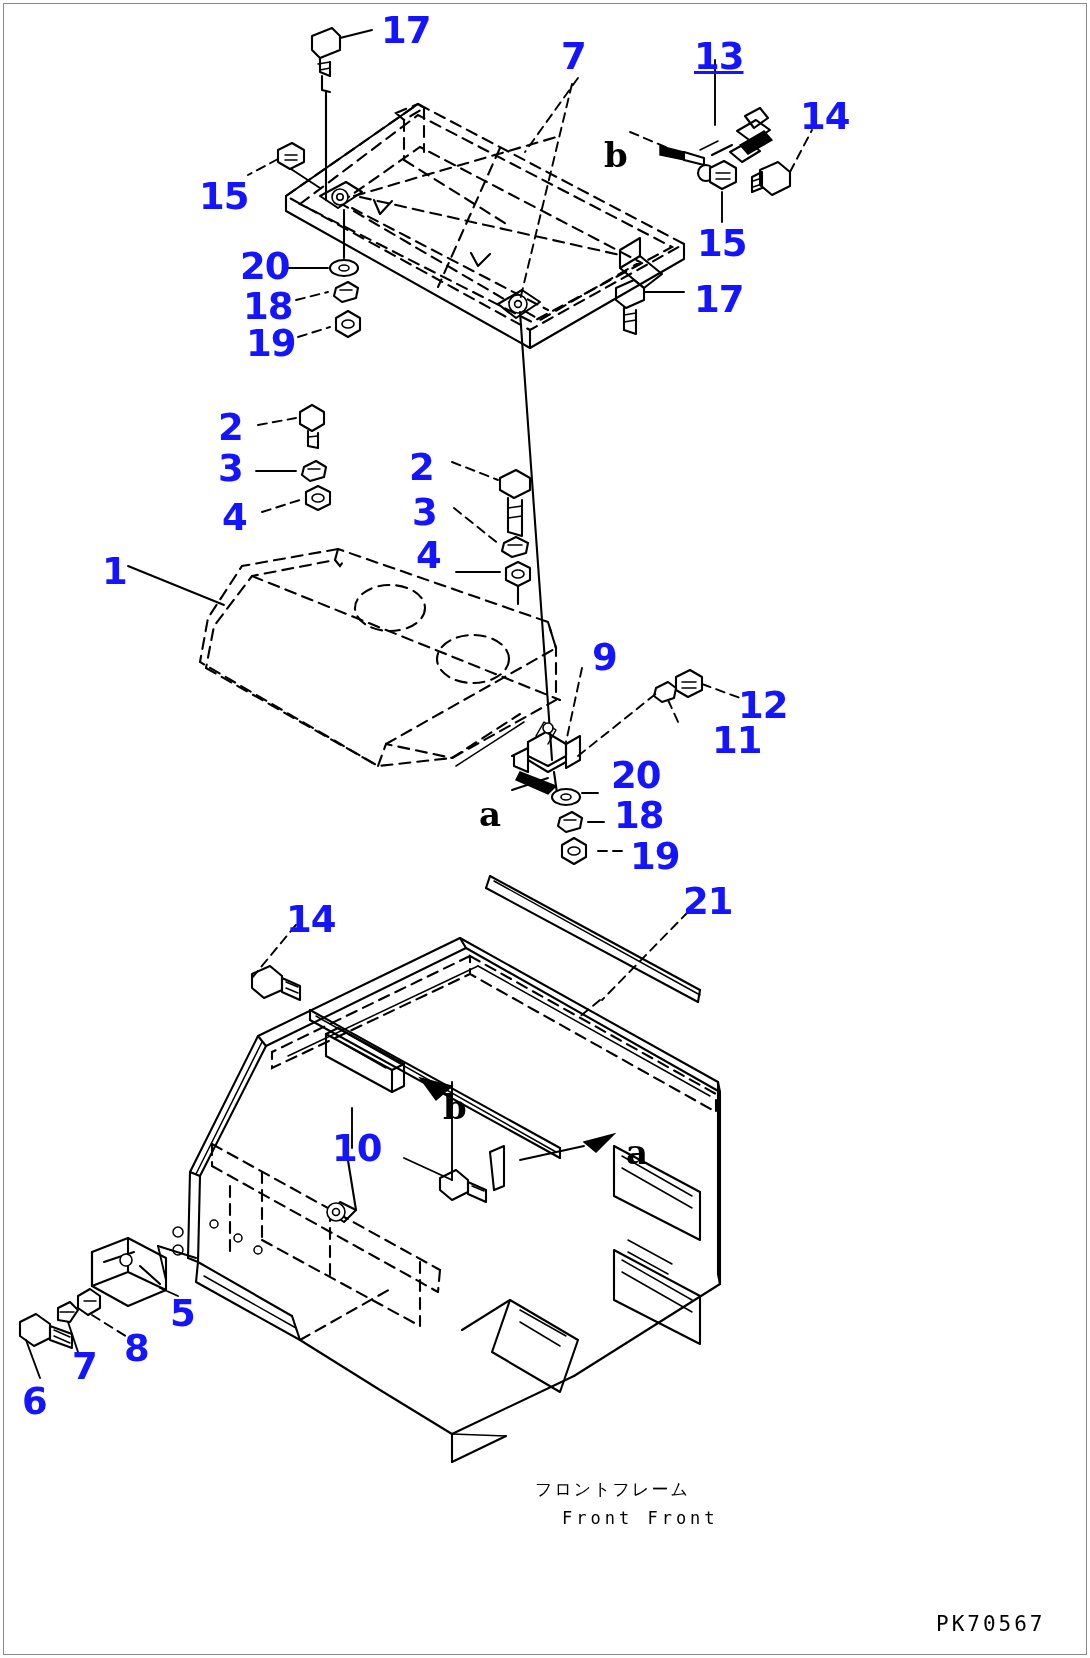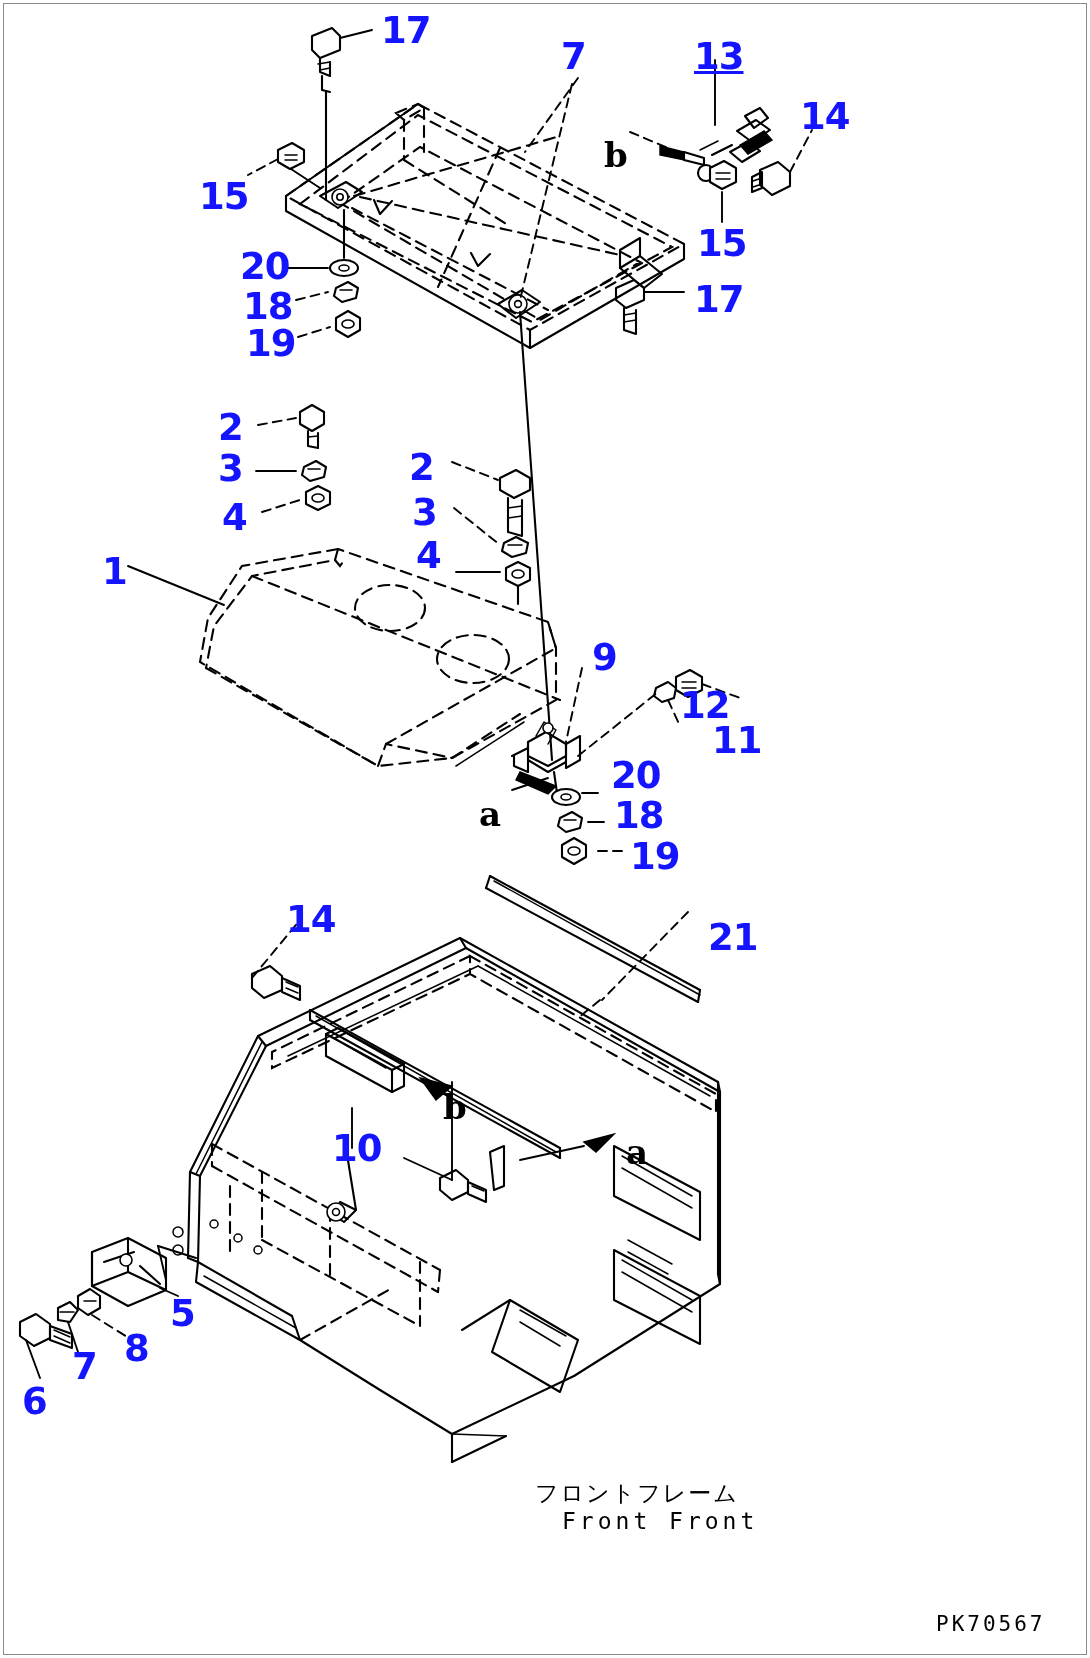--- a/index.html
+++ b/index.html
@@ -17,21 +17,21 @@
 
   .num{position:absolute;color:#1414ff;font-weight:bold;
        font-family:"DejaVu Sans","Liberation Sans",sans-serif;
        font-size:37px;line-height:37px;letter-spacing:-1px;
        white-space:nowrap;}
   .mark{position:absolute;color:#000;font-weight:bold;
        font-family:"DejaVu Serif","Liberation Serif",serif;
        font-size:34px;line-height:34px;white-space:nowrap;}
   .cap{position:absolute;color:#000;white-space:nowrap;
        font-family:"DejaVu Sans Mono","Liberation Mono",monospace;
-       font-size:23px;letter-spacing:2px;}
+       font-size:17px;letter-spacing:2px;}
   .code{position:absolute;color:#000;white-space:nowrap;
        font-family:"DejaVu Sans Mono","Liberation Mono",monospace;
        font-size:21px;letter-spacing:3px;}
 </style>
 </head>
 <body>
 
 <div id="sheet">
 
   <div id="frame-border"></div>
@@ -379,27 +379,27 @@
 
   <div class="num" style="left:218px;top:409px;">2</div>
   <div class="num" style="left:218px;top:450px;">3</div>
   <div class="num" style="left:222px;top:499px;">4</div>
   <div class="num" style="left:409px;top:449px;">2</div>
   <div class="num" style="left:412px;top:494px;">3</div>
   <div class="num" style="left:416px;top:537px;">4</div>
   <div class="num" style="left:102px;top:553px;">1</div>
 
   <div class="num" style="left:592px;top:639px;">9</div>
-  <div class="num" style="left:680px;top:687px;">12</div>
+  <div class="num" style="left:738px;top:687px;">12</div>
   <div class="num" style="left:712px;top:722px;">11</div>
   <div class="num" style="left:611px;top:757px;">20</div>
   <div class="num" style="left:614px;top:797px;">18</div>
   <div class="num" style="left:630px;top:838px;">19</div>
 
-  <div class="num" style="left:708px;top:883px;margin-top:36px;">21</div>
+  <div class="num" style="left:683px;top:883px;">21</div>
   <div class="num" style="left:286px;top:901px;">14</div>
   <div class="num" style="left:332px;top:1130px;">10</div>
 
   <div class="num" style="left:170px;top:1295px;">5</div>
   <div class="num" style="left:124px;top:1330px;">8</div>
   <div class="num" style="left:72px;top:1348px;">7</div>
   <div class="num" style="left:22px;top:1383px;">6</div>
 
   <div class="mark" style="left:604px;top:138px;">b</div>
   <div class="mark" style="left:479px;top:797px;">a</div>

